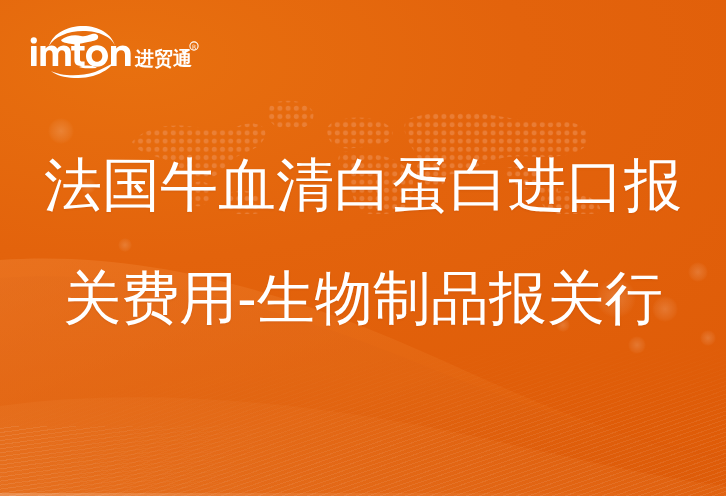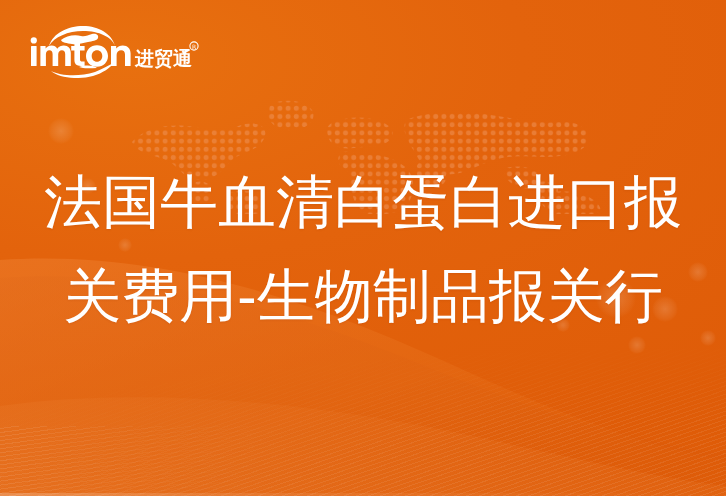--- a/index.html
+++ b/index.html
@@ -109,38 +109,38 @@
     top: 24px;
     width: 190px;
     height: 54px;
   }
   .logo svg { display: block; width: 190px; height: 54px; }
 
   
   .headline {
     position: absolute;
     left: 0;
-    top: 173px;
+    top: 156px;
     width: 726px;
     text-align: center;
     color: #ffffff;
     line-height: 1.0;
     user-select: none;
   }
   .hl-line {
     font-family: "Liberation Sans", "DejaVu Sans", sans-serif;
     font-size: 58px;
     font-weight: 400;
     letter-spacing: 0px;
     white-space: nowrap;
     color: #ffffff;
     text-shadow: 0 1px 2px rgba(120,45,0,0.12);
   }
   .hl-line.line2 {
-    margin-top: 36px;
+    margin-top: 55px;
   }
 </style>
 </head>
 <body>
 
 <div class="banner">
 
   <div class="bg-base"></div>
 
   <div class="world-map">

